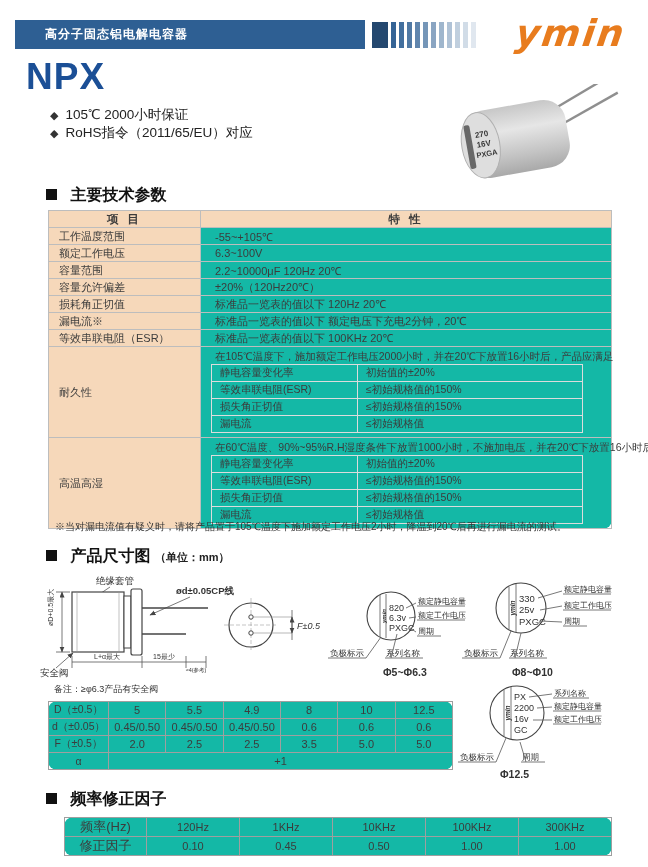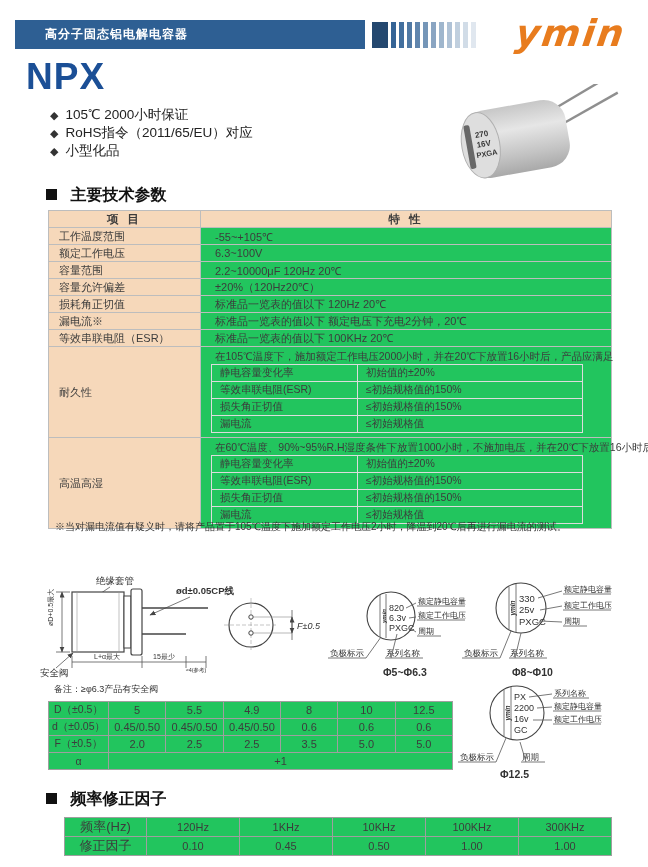--- a/index.html
+++ b/index.html
@@ -34,21 +34,21 @@
   .features li::before{content:"◆"; margin-right:7px; font-size:11px; color:#333;}
 
   .photo{position:absolute; left:438px; top:84px;}
 
   
   .sec{position:absolute; left:46px; font-size:16px; font-weight:bold; color:#111; white-space:nowrap;}
   .sec::before{content:""; display:inline-block; width:11px; height:11px; background:#111; margin-right:9px;}
   .sec .unit{font-size:11px; font-weight:bold; color:#222;}
 
   
-  table{border-collapse:collapse; background:#22c55e;}
+  table{border-collapse:collapse; background:#14b8a6;border-radius:9px;}
   .spec{position:absolute; left:48px; top:210px; width:564px; table-layout:fixed; font-size:11px;}
   .spec th,.spec td{border:1px solid #bdbdbd; color:#3c3c3c;}
   .spec th{height:17px; background:var(--table-peach); font-size:11.5px; letter-spacing:3px;}
   .spec td.item{width:152px; background:var(--table-peach); padding-left:10px; height:17px;}
   .spec td.val{padding-left:14px; height:17px;}
   .spec td.groupcell{padding:0; vertical-align:top;}
   .spec .intro{font-size:10.5px; padding:3px 0 2px 14px; line-height:12px; white-space:nowrap;}
   .sub{margin:0 0 4px 10px; width:372px; table-layout:fixed; font-size:10.5px;}
   .sub td{border:1px solid #dcdcdc; height:17px; color:#3c3c3c;}
   .sub td.sn{width:146px; padding-left:8px;}
@@ -89,21 +89,20 @@
       <span class="st"></span>
       <span class="st"></span>
       <span class="st"></span>
   </div>
   <div class="brand">ymin</div>
 
   <div class="series">NPX</div>
   <ul class="features">
     <li><span>105℃ 2000小时保证</span></li>
     <li><span>RoHS指令（2011/65/EU）对应</span></li>
-    <li><span>小型化品</span></li>
   </ul>
 
   <svg class="photo" width="195" height="104" viewBox="0 0 195 104">
     <defs>
       <linearGradient id="gb" x1="0" y1="0" x2="0" y2="1">
         <stop offset="0" stop-color="#c7c7c7"></stop>
           <stop offset=".35" stop-color="#e6e6e6"></stop>
         <stop offset=".75" stop-color="#c2c2c2"></stop>
           <stop offset="1" stop-color="#a9a9a9"></stop>
       </linearGradient>
@@ -208,20 +207,24 @@
                 </tr>
         </tbody>
             </table>
       </td>
     </tr>
   </tbody>
     </table>
 
   <div class="footnote">※当对漏电流值有疑义时，请将产品置于105℃温度下施加额定工作电压2小时，降温到20℃后再进行漏电流的测试。</div>
 
+  <div class="sec" style="top:546px">
+    <span>产品尺寸图</span>
+    <span class="unit">（单位：mm）</span>
+  </div>
 
   <svg class="drawing" width="608" height="218" viewBox="0 0 608 218">
     <defs>
       <marker id="ar" markerWidth="7" markerHeight="7" refX="5.5" refY="2.5" orient="auto-start-reverse" markerUnits="userSpaceOnUse">
         <path d="M0,0L6,2.5L0,5z" fill="#444"></path>
       </marker>
     </defs>
 
     <g>
       <text x="56" y="16" font-size="9.5">绝缘套管</text>

